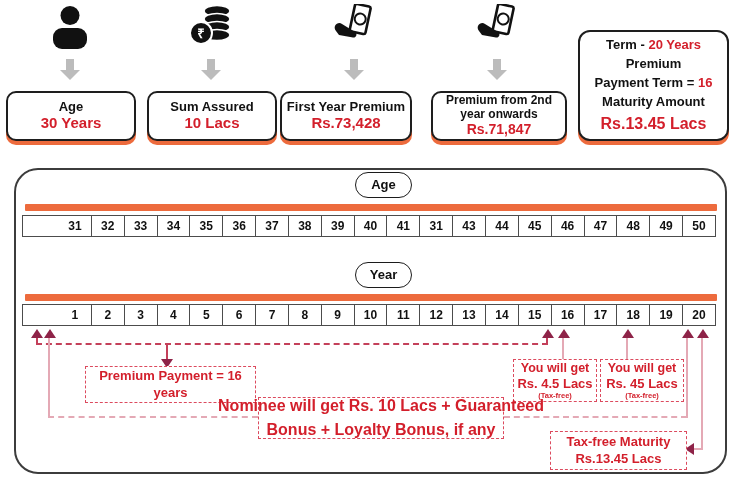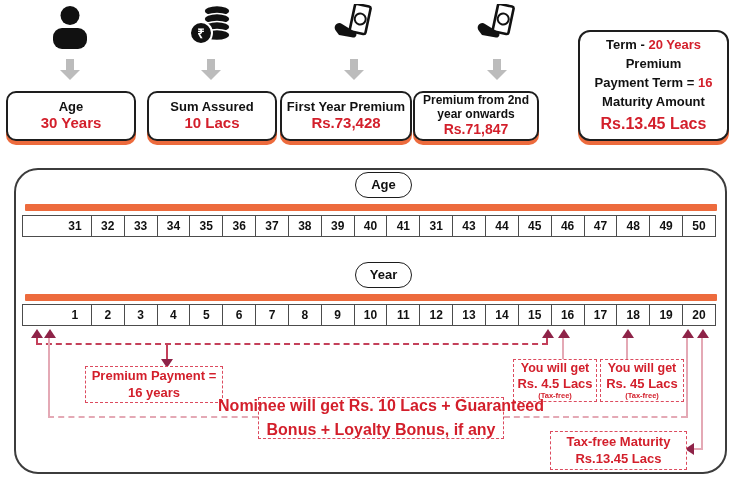--- a/index.html
+++ b/index.html
@@ -132,21 +132,21 @@
     <div class="value">30 Years</div>
   </div>
   <div class="card" style="left:147px;width:130px">
     <div class="label">Sum Assured</div>
     <div class="value">10 Lacs</div>
   </div>
   <div class="card" style="left:280px;width:132px">
     <div class="label">First Year Premium</div>
     <div class="value">Rs.73,428</div>
   </div>
-  <div class="card card4" style="left:413px;width:126px">
+  <div class="card card4" style="left:431px;width:136px">
     <div class="label">Premium from 2nd year onwards</div>
     <div class="value">Rs.71,847</div>
   </div>
 
   <div class="summary-card">
     <div>
       <span>Term  -</span>
       <span class="red">20 Years</span>
     </div>
     <div>Premium</div>
@@ -229,21 +229,21 @@
   <div class="hdash pink" style="left:504px;top:416px;width:183px"></div>
   <div class="vline pink" style="left:686px;top:338px;height:80px"></div>
 
   <div class="vline pink" style="left:562px;top:338px;height:22px"></div>
   <div class="vline pink" style="left:626px;top:338px;height:22px"></div>
 
   <div class="vline pink" style="left:701px;top:338px;height:112px"></div>
   <div class="hline pink" style="left:692px;top:448px;width:11px"></div>
   <div class="left-arrow" style="left:685px;top:443px"></div>
 
-  <div class="note" style="left:85px;top:366px;width:138px;height:37px">
+  <div class="note" style="left:85px;top:366px;width:171px;height:37px">
     <div class="l-md">Premium Payment = 16 years</div>
   </div>
 
   <div class="note" style="left:513px;top:359px;width:84px;height:43px">
     <div class="l-sm">You will get</div>
     <div class="l-md">Rs. 4.5 Lacs</div>
     <div class="l-tiny">(Tax-free)</div>
   </div>
 
   <div class="note" style="left:600px;top:359px;width:84px;height:43px">

